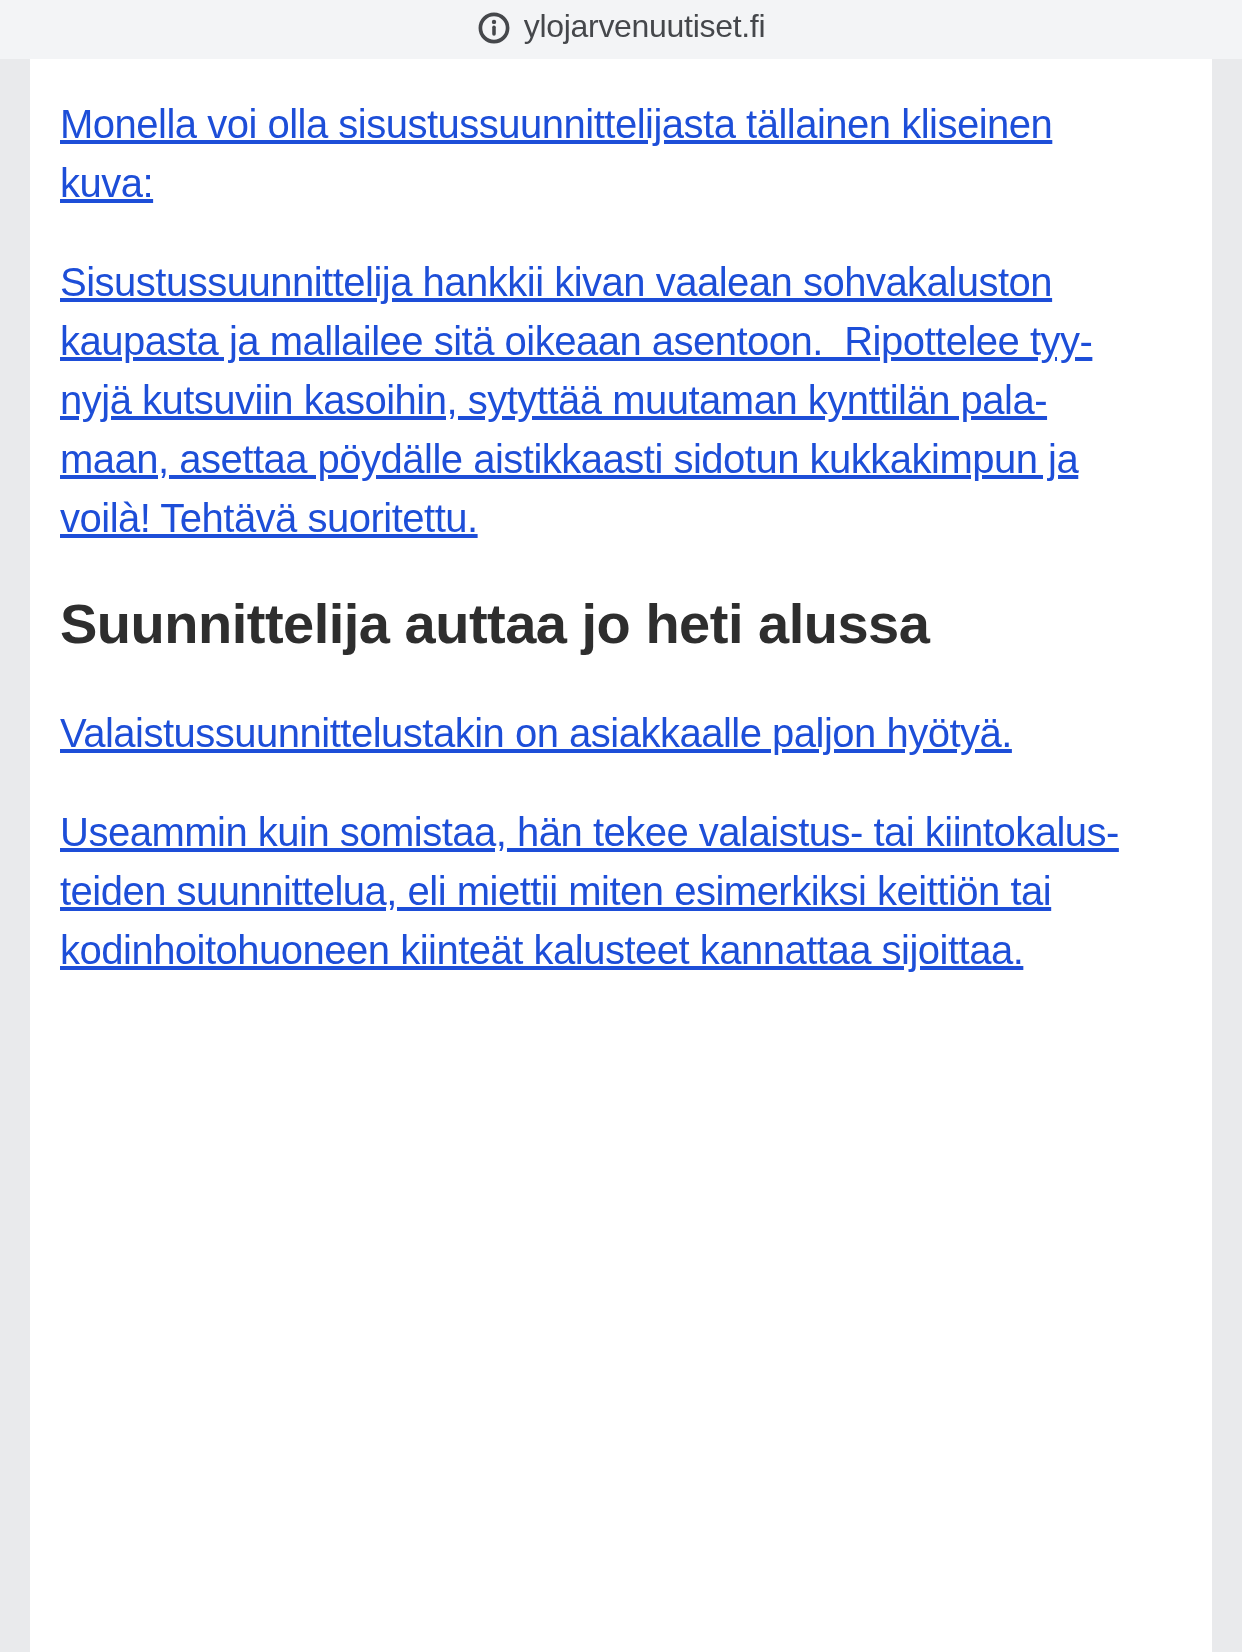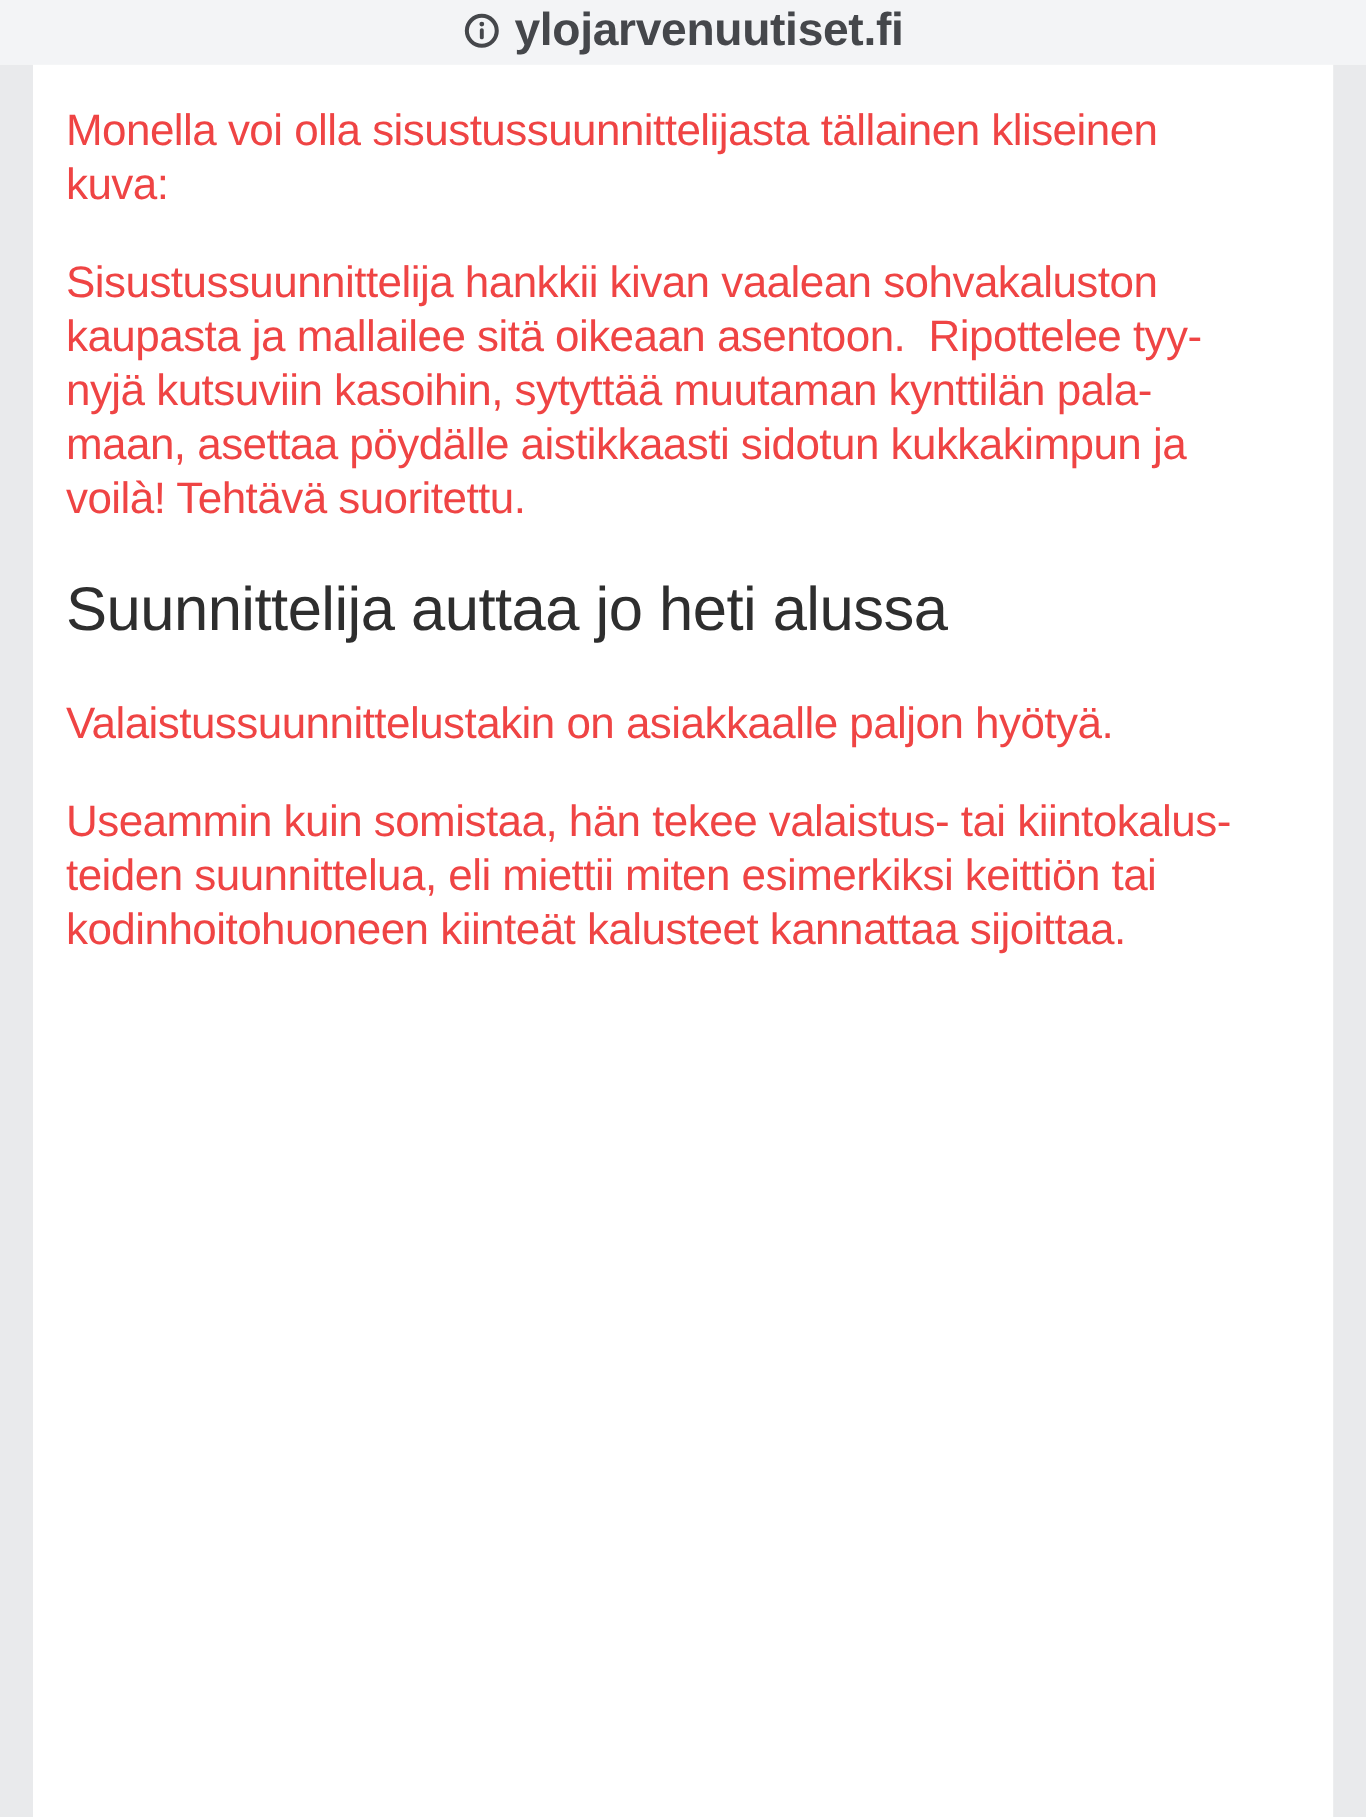--- a/index.html
+++ b/index.html
@@ -16,22 +16,22 @@
     width: 100%;
     height: 59px;
     background: #f3f4f6;
     display: flex;
     align-items: center;
     justify-content: center;
     gap: 13px;
   }
   .info-icon { display: inline-flex; margin-top: -4px; }
   .url-text {
-    font-size: 42px;
-    font-weight: 700;
+    font-size: 32px;
+    font-weight: 400;
     color: #45474b;
     letter-spacing: -0.3px;
     margin-top: -6px;
   }
   .page-body {
     display: flex;
     width: 100%;
     min-height: 1593px;
     align-items: stretch;
   }
@@ -41,31 +41,32 @@
     background: #e9eaec;
   }
   .content {
     flex: 1 1 auto;
     background: #ffffff;
     padding: 36px 30px 0 30px;
     overflow: hidden;
   }
   .para {
     font-size: 40px;
-    line-height: 49px;
-    color: #ef4444;
+    line-height: 59px;
+    color: #1d4ed8;
     letter-spacing: -0.5px;
     margin: 0 0 40px 0;
     white-space: pre;
     overflow: hidden;
+    text-decoration: underline;
   }
   .section-heading {
     font-size: 56px;
     line-height: 72px;
-    font-weight: 400;
+    font-weight: 700;
     color: #2e2e2e;
     letter-spacing: -0.5px;
     margin: 12px 0 44px 0;
     white-space: pre;
     overflow: hidden;
   }
 </style>
 </head>
 <body>
 

